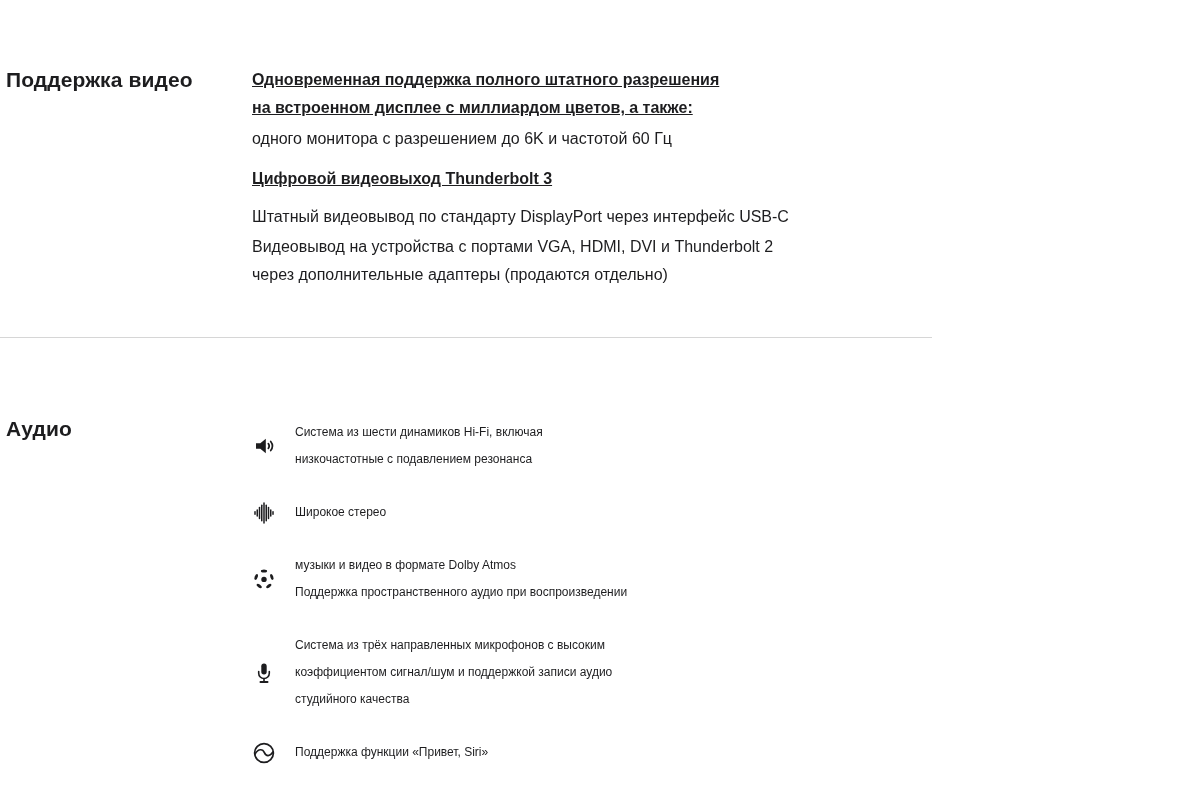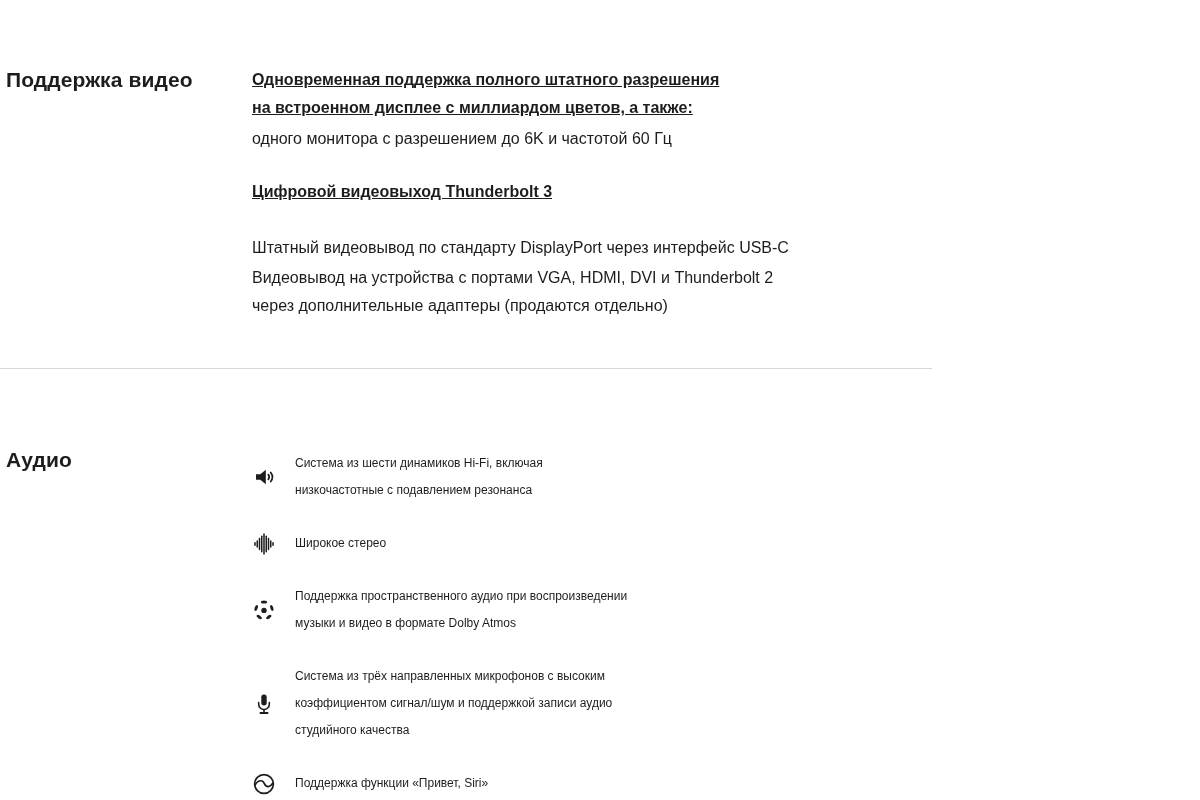--- a/index.html
+++ b/index.html
@@ -16,22 +16,22 @@
   .spec-title-col { width: 252px; flex: 0 0 252px; padding-left: 6px; }
   .spec-title {
     font-size: 21px; font-weight: 700; line-height: 28px;
     letter-spacing: 0.1px; color: var(--text, #1d1d1f);
   }
   .spec-body-col { flex: 1 1 auto; font-size: 16px; line-height: 28px; }
 
   .ln { display: block; white-space: nowrap; }
   .para-bold { font-weight: 700; text-decoration: underline; }
   .p-monitor   { margin-top: 3px; }
-  .p-tb3       { margin-top: 25px; }
-  .p-dp        { margin-top: 28px; }
+  .p-tb3       { margin-top: 12px; }
+  .p-dp        { margin-top: 10px; }
   .p-adapters  { margin-top: 2px; }
 
   .divider {
     width: 932px; height: 1px; border: 0;
     background: var(--divider, #d6d6d6);
     margin: 48px 0 0 0;
   }
 
   .section-audio { margin-top: 77px; }
   .audio-rows { padding-top: 4px; }
@@ -119,22 +119,22 @@
           <svg viewBox="0 0 24 24" fill="currentColor">
             <circle cx="12" cy="12.4" r="2.7"></circle>
             <ellipse cx="12" cy="3.9" rx="3.1" ry="1.5"></ellipse>
             <ellipse cx="19.8" cy="9.9" rx="3.1" ry="1.5" transform="rotate(72 19.8 9.9)"></ellipse>
             <ellipse cx="16.8" cy="19" rx="3.1" ry="1.5" transform="rotate(144 16.8 19)"></ellipse>
             <ellipse cx="7.2" cy="19" rx="3.1" ry="1.5" transform="rotate(-144 7.2 19)"></ellipse>
             <ellipse cx="4.2" cy="9.9" rx="3.1" ry="1.5" transform="rotate(-72 4.2 9.9)"></ellipse>
           </svg>
         </span>
         <div class="audio-text">
+          <span class="ln">музыки и видео в формате Dolby Atmos</span>
           <span class="ln">Поддержка пространственного аудио при воспроизведении</span>
-          <span class="ln">музыки и видео в формате Dolby Atmos</span>
         </div>
       </div>
 
       <div class="audio-row">
         <span class="audio-icon">
           <svg viewBox="0 0 24 24" fill="none">
             <rect x="9.3" y="2.6" width="5.4" height="10.8" rx="2.7" fill="currentColor"></rect>
             <path d="M6.7 10.6 v1.6 a5.3 5.3 0 0 0 10.6 0 v-1.6" stroke="currentColor" stroke-width="1.6" stroke-linecap="round"></path>
             <line x1="12" y1="17.6" x2="12" y2="20.2" stroke="currentColor" stroke-width="1.6"></line>
             <line x1="8.4" y1="21" x2="15.6" y2="21" stroke="currentColor" stroke-width="1.8" stroke-linecap="round"></line>

